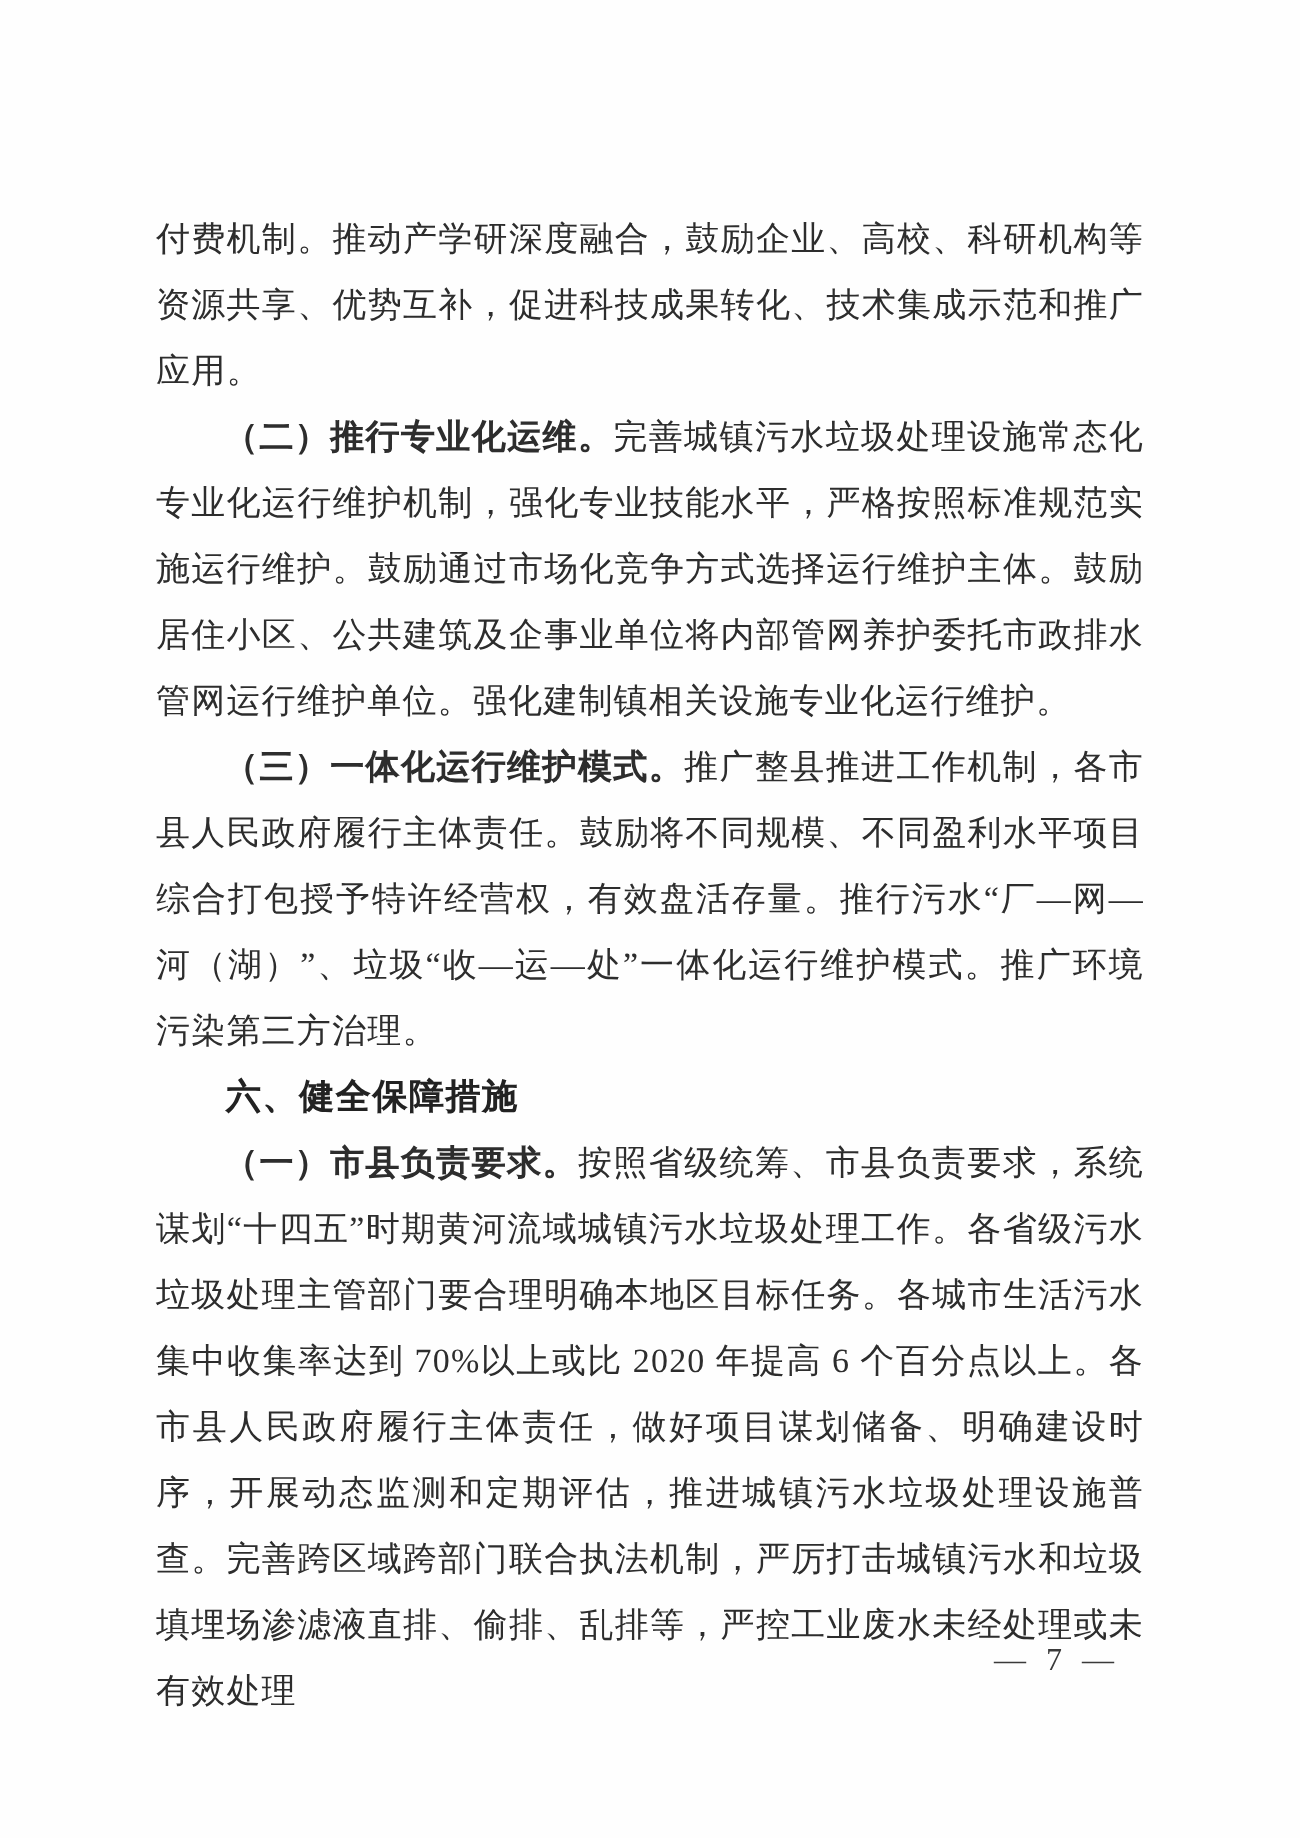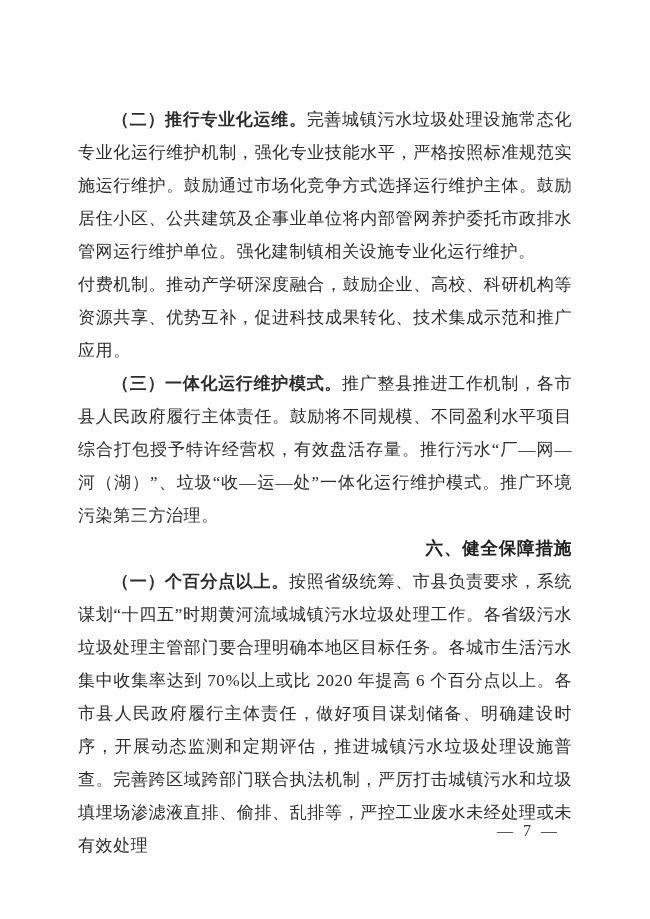--- a/index.html
+++ b/index.html
@@ -38,44 +38,43 @@
     font-weight: bold;
   }
   .heading {
     margin: 0;
     font-size: 17.5px;
     line-height: 33px;
     letter-spacing: 0.8px;
     font-weight: bold;
     text-indent: 2em;
     color: #222222;
-    text-align: right;
   }
   .page-number {
     position: absolute;
     right: 90px;
     top: 822px;
     font-size: 16px;
     letter-spacing: 3px;
     color: #3a3a3a;
     white-space: nowrap;
   }
 </style>
 </head>
 <body>
 
 <div class="page">
   <div class="text-block">
 
+    <p class="para continuation"><span>付费机制。推动产学研深度融合，鼓励企业、高校、科研机构等资源共享、优势互补，促进科技成果转化、技术集成示范和推广应用。</span></p>
+
     <p class="para"><span class="lead">（二）推行专业化运维。</span><span>完善城镇污水垃圾处理设施常态化专业化运行维护机制，强化专业技能水平，严格按照标准规范实施运行维护。鼓励通过市场化竞争方式选择运行维护主体。鼓励居住小区、公共建筑及企事业单位将内部管网养护委托市政排水管网运行维护单位。强化建制镇相关设施专业化运行维护。</span></p>
-
-    <p class="para continuation"><span>付费机制。推动产学研深度融合，鼓励企业、高校、科研机构等资源共享、优势互补，促进科技成果转化、技术集成示范和推广应用。</span></p>
 
     <p class="para"><span class="lead">（三）一体化运行维护模式。</span><span>推广整县推进工作机制，各市县人民政府履行主体责任。鼓励将不同规模、不同盈利水平项目综合打包授予特许经营权，有效盘活存量。推行污水“厂—网—河（湖）”、垃圾“收—运—处”一体化运行维护模式。推广环境污染第三方治理。</span></p>
 
     <h3 class="heading">六、健全保障措施</h3>
 
-    <p class="para"><span class="lead">（一）个百分点以上。</span><span>按照省级统筹、市县负责要求，系统谋划“十四五”时期黄河流域城镇污水垃圾处理工作。各省级污水垃圾处理主管部门要合理明确本地区目标任务。各城市生活污水集中收集率达到 70%以上或比 2020 年提高 6 个百分点以上。各市县人民政府履行主体责任，做好项目谋划储备、明确建设时序，开展动态监测和定期评估，推进城镇污水垃圾处理设施普查。完善跨区域跨部门联合执法机制，严厉打击城镇污水和垃圾填埋场渗滤液直排、偷排、乱排等，严控工业废水未经处理或未有效处理</span></p>
+    <p class="para"><span class="lead">（一）市县负责要求。</span><span>按照省级统筹、市县负责要求，系统谋划“十四五”时期黄河流域城镇污水垃圾处理工作。各省级污水垃圾处理主管部门要合理明确本地区目标任务。各城市生活污水集中收集率达到 70%以上或比 2020 年提高 6 个百分点以上。各市县人民政府履行主体责任，做好项目谋划储备、明确建设时序，开展动态监测和定期评估，推进城镇污水垃圾处理设施普查。完善跨区域跨部门联合执法机制，严厉打击城镇污水和垃圾填埋场渗滤液直排、偷排、乱排等，严控工业废水未经处理或未有效处理</span></p>
 
   </div>
 
   <div class="page-number">— 7 —</div>
 </div>
 
 </body></html>

